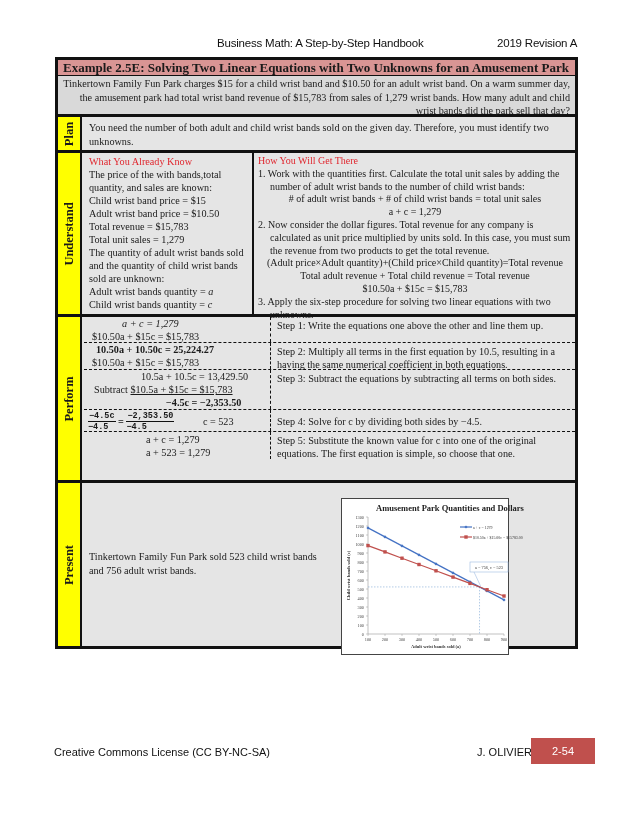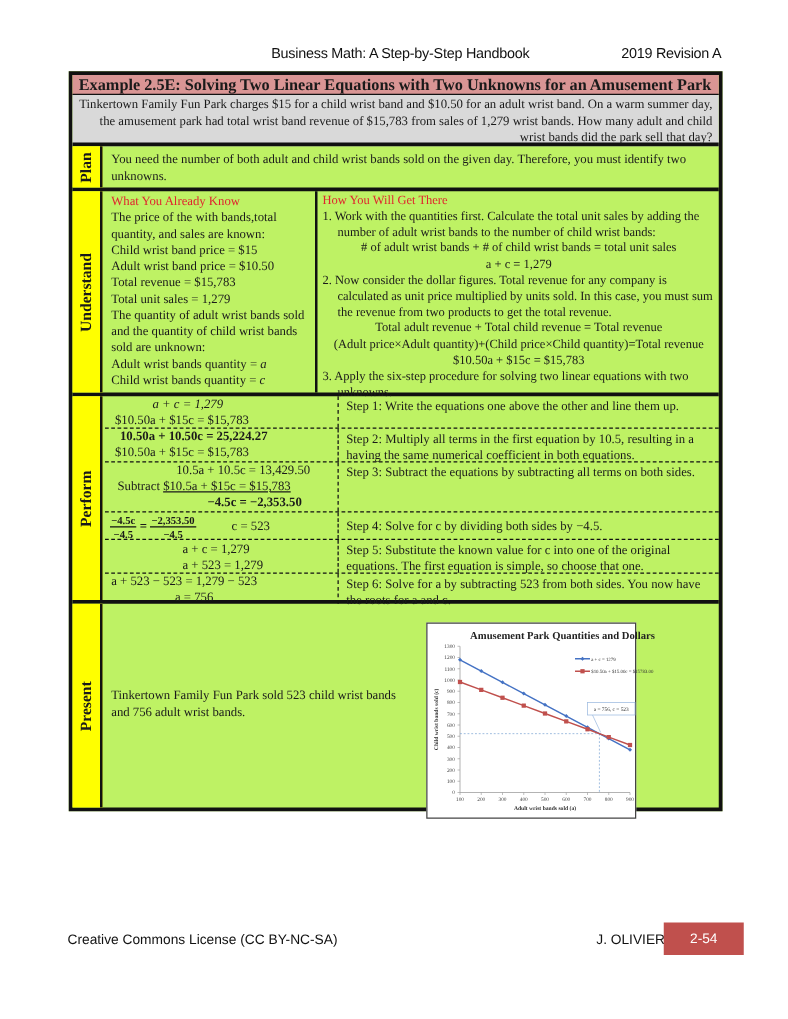--- a/index.html
+++ b/index.html
@@ -3,21 +3,21 @@
 <meta charset="utf-8">
 <style>
   * { box-sizing: border-box; margin: 0; padding: 0; }
   html, body { width: 630px; height: 815px; background: #ffffff; overflow: hidden; }
   body { position: relative; font-family: "Liberation Serif", "DejaVu Serif", serif; color: #1a1a1a; }
 
   .hdr { position: absolute; top: 37px; font-family: "Liberation Sans", "DejaVu Sans", sans-serif; font-size: 11.5px; color: #111; letter-spacing: -0.2px; }
   .hdr.title { left: 217px; text-align: center; }
   .hdr.rev { left: 497px; }
 
-  .frame { position: absolute; left: 55px; top: 57px; width: 523px; height: 592px; border: 3px solid #111; background: #bef264; }
+  .frame { position: absolute; left: 55px; top: 57px; width: 523px; height: 592px; border: 3px solid #111; background: #e5e5e5; }
 
   .ex-title { position: absolute; left: 0; top: 0; width: 517px; height: 16px; background: #d99594; border-bottom: 1px solid #111; font-weight: bold; font-size: 13px; padding-left: 5px; line-height: 16px; color: #1a1a1a; }
   .problem { position: absolute; left: 0; top: 16px; width: 517px; height: 41px; background: #d9d9d9; border-bottom: 3px solid #111; font-size: 10.2px; line-height: 13.5px; padding: 1px 5px 0 5px; text-align: right; }
 
   .sec { position: absolute; left: 0; width: 517px; border-bottom: 3px solid #111; }
   .side { position: absolute; left: 0; top: 0; bottom: 0; width: 24px; background: #ffff00; border-right: 2px solid #111; }
   .side span { position: absolute; left: 50%; top: 50%; transform: translate(-50%,-50%) rotate(-90deg); white-space: nowrap; font-weight: bold; font-size: 12.5px; }
 
   .plan { top: 57px; height: 36px; }
   .plan .body { position: absolute; left: 31px; top: 4px; right: 6px; font-size: 10.2px; line-height: 13.5px; }
@@ -31,21 +31,21 @@
   .ctr { text-align: center; }
   i.v { font-style: italic; }
 
   .perf { top: 257px; height: 166px; }
   .prow { position: absolute; left: 26px; width: 491px; border-bottom: 1.5px dashed #111; }
   .prow:last-child { border-bottom: none; }
   .prow .work { position: absolute; left: 0; top: 0; bottom: 0; width: 187px; border-right: 1.5px dashed #111; font-size: 10.2px; line-height: 13px; }
   .prow .step { position: absolute; left: 193px; top: 2px; right: 4px; font-size: 10.2px; line-height: 13px; }
   .b { font-weight: bold; }
   .ul { text-decoration: underline; }
-  .frac { display: inline-block; vertical-align: middle; text-align: center; font-size: 8.5px; line-height: 10px; }
+  .frac { display: inline-block; vertical-align: middle; text-align: left; font-size: 8.5px; line-height: 10px; font-family: Liberation Mono, monospace; }
   .frac .n { border-bottom: 1px solid #111; display: block; padding: 0 1px; }
 
   .pres { top: 423px; height: 163px; border-bottom: none; }
   .pres .body { position: absolute; left: 31px; top: 67px; width: 230px; font-size: 10.2px; line-height: 13.5px; }
   .chartbox { position: absolute; left: 283px; top: 15px; width: 168px; height: 157px; border: 1.5px solid #444; background: #fff; }
   .chartbox svg { position: absolute; left: 0; top: 0; }
 
   .foot { position: absolute; top: 746px; font-family: "Liberation Sans", "DejaVu Sans", sans-serif; font-size: 11px; color: #111; }
   .foot.lic { left: 54px; }
   .foot.auth { left: 477px; }
@@ -83,22 +83,22 @@
       <div><span>Adult wrist bands quantity = </span><i class="v">a</i></div>
       <div><span>Child wrist bands quantity = </span><i class="v">c</i></div>
     </div>
     <div class="divider"></div>
     <div class="col2">
       <div class="red">How You Will Get There</div>
       <div class="ind">1. Work with the quantities first. Calculate the total unit sales by adding the number of adult wrist bands to the number of child wrist bands:</div>
       <div class="ctr"># of adult wrist bands + # of child wrist bands = total unit sales</div>
       <div class="ctr">a + c = 1,279</div>
       <div class="ind">2. Now consider the dollar figures. Total revenue for any company is calculated as unit price multiplied by units sold. In this case, you must sum the revenue from two products to get the total revenue.</div>
+      <div class="ctr">(Adult price×Adult quantity)+(Child price×Child quantity)=Total revenue</div>
       <div class="ctr">Total adult revenue + Total child revenue = Total revenue</div>
-      <div class="ctr">(Adult price×Adult quantity)+(Child price×Child quantity)=Total revenue</div>
       <div class="ctr">$10.50a + $15c = $15,783</div>
       <div class="ind">3. Apply the six-step procedure for solving two linear equations with two unknowns.</div>
     </div>
   </div>
 
   <div class="sec perf">
     <div class="side">
         <span>Perform</span>
       </div>
 
@@ -140,27 +140,20 @@
     </div>
 
     <div class="prow" style="top:115px;height:27px;">
       <div class="work">
         <div style="padding-left:62px;padding-top:1px;">a +   c   = 1,279</div>
         <div style="padding-left:62px;">a + 523 = 1,279</div>
       </div>
       <div class="step">Step 5: Substitute the known value for c into one of the original equations. The first equation is simple, so choose that one.</div>
     </div>
 
-    <div class="prow" style="top:142px;height:24px;">
-      <div class="work">
-        <div style="padding-left:5px;">a + 523 − 523 = 1,279 − 523</div>
-        <div style="padding-left:56px;">a = 756</div>
-      </div>
-      <div class="step">Step 6: Solve for a by subtracting 523 from both sides. You now have the roots for a and c.</div>
-    </div>
   </div>
 
   <div class="sec pres">
     <div class="side">
         <span>Present</span>
       </div>
     <div class="body">Tinkertown Family Fun Park sold 523 child wrist bands and 756 adult wrist bands.</div>
     <div class="chartbox">
       <svg id="chart-svg" width="200" height="154">
         <text id="chart-title" x="108" y="12" text-anchor="middle" font-family="Liberation Serif, serif" font-weight="bold" font-size="8.5" fill="#222">Amusement Park Quantities and Dollars</text>

